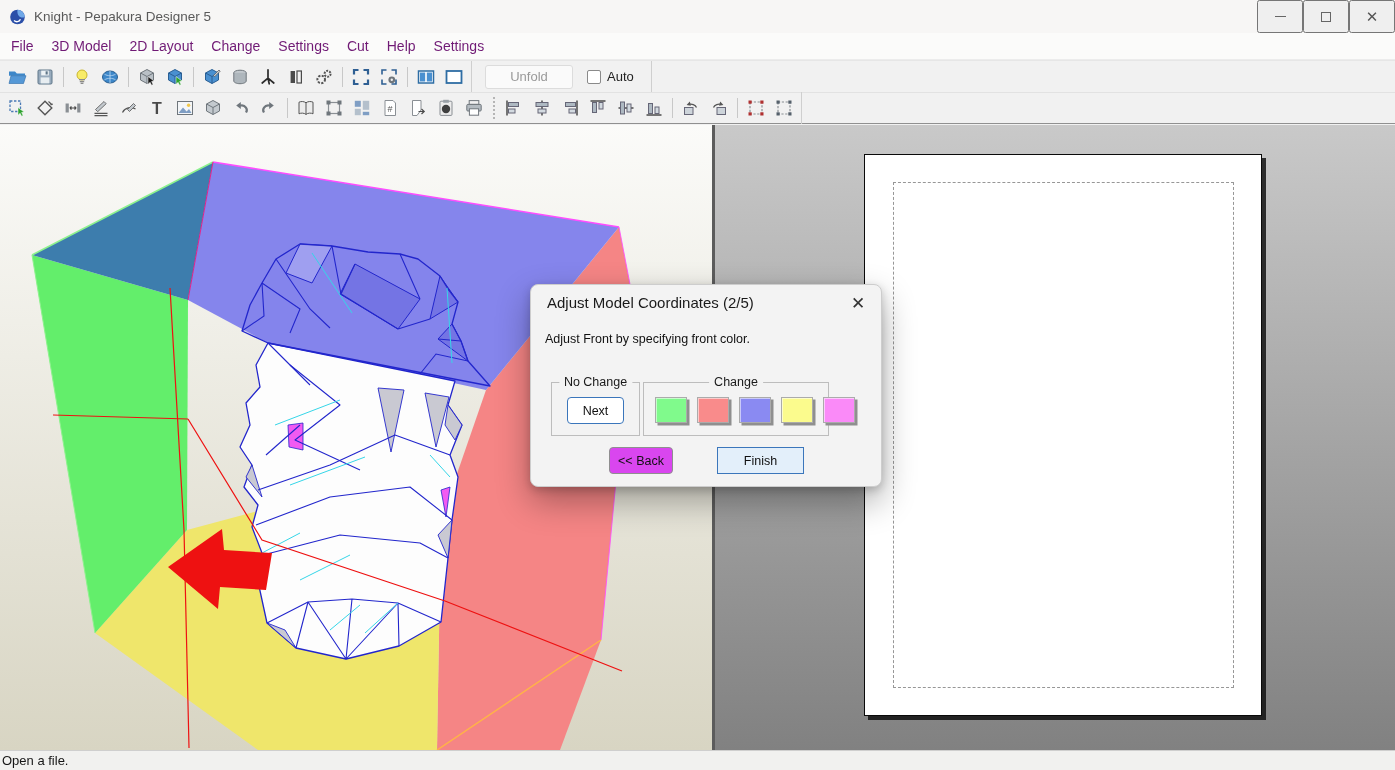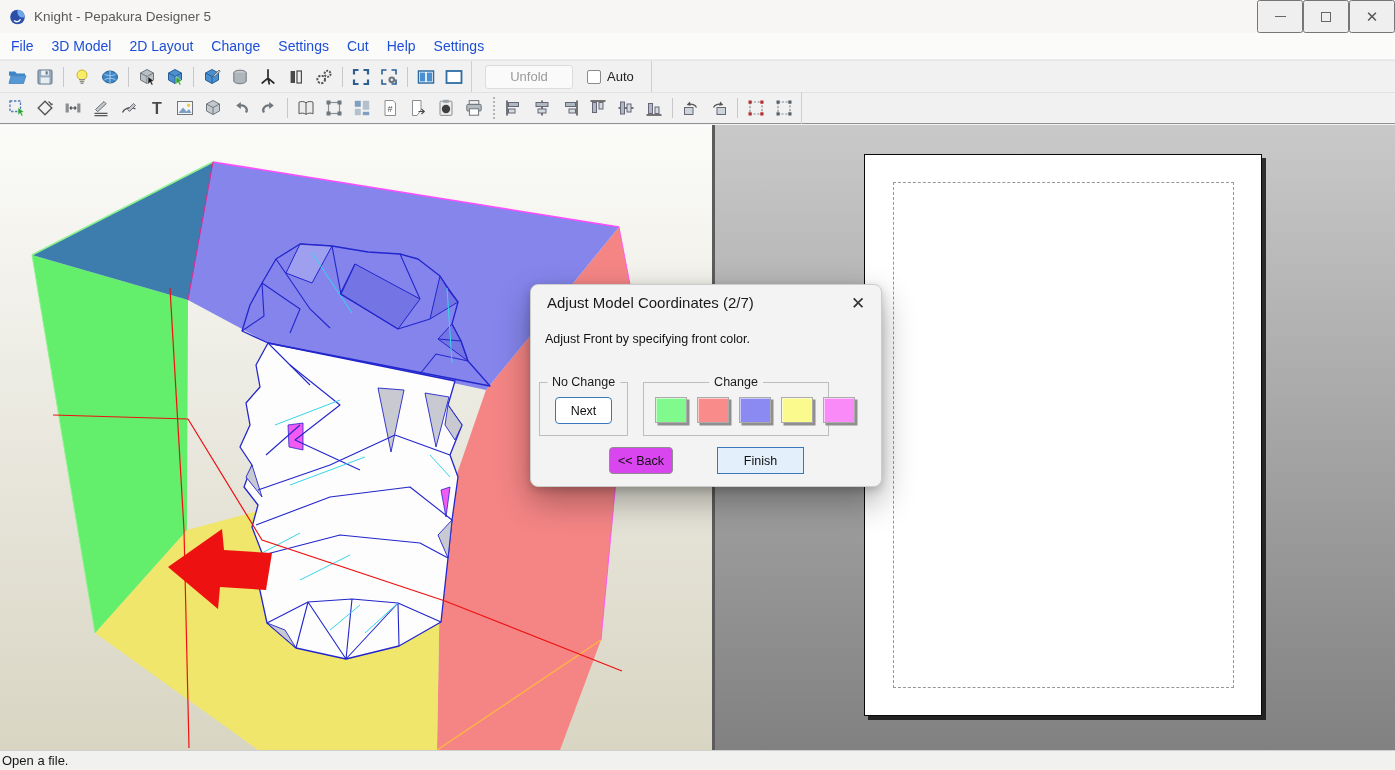--- a/index.html
+++ b/index.html
@@ -11,21 +11,21 @@
   .app-icon{margin-left:9px;width:17px;height:17px;flex:0 0 auto;}
   .win-title{margin-left:8px;font-size:13.5px;color:#5a5a5a;}
   .win-controls{position:absolute;right:0;top:0;height:33px;display:flex;}
   .win-btn{width:46px;height:33px;display:flex;align-items:center;justify-content:center;color:#555;}
   .glyph-min{width:11px;height:0;border-top:1.2px solid #666;display:block;}
   .glyph-max{width:10px;height:10px;border:1.2px solid #666;display:block;}
   .glyph-close{font-size:15px;color:#555;line-height:1;}
 
   
   .menubar{position:absolute;left:0;top:33px;width:100%;height:27px;background:#fbfbfa;display:flex;align-items:center;padding-left:2px;border-bottom:1px solid #ececec;}
-  .menu-item{padding:4px 9px;font-size:14px;color:#1d4ed8;}
+  .menu-item{padding:4px 9px;font-size:14px;color:#701a75;}
 
   
   .toolbar{position:absolute;left:0;width:100%;height:32px;background:#f1f1f1;display:flex;align-items:center;}
   .toolbar1{top:60px;border-top:1px solid #e6e6e6;}
   .toolbar2{top:92px;border-top:1px solid #e2e2e2;border-bottom:1px solid #909090;}
   .band{display:flex;align-items:center;height:32px;padding:0 3px;border-right:1px solid #cfcfcf;}
   .tbtn{width:26px;height:26px;display:flex;align-items:center;justify-content:center;background:transparent;border:none;padding:0;margin:0 1px;}
   .tsep{width:1px;height:20px;background:#c8c8c8;margin:0 4px;flex:0 0 auto;}
   .thandle{width:0;height:22px;border-left:2px dotted #b5b5b5;margin:0 5px;flex:0 0 auto;}
   .unfold-btn{margin-left:10px;width:88px;height:24px;background:#fafafa;border:1px solid #dcdcdc;border-radius:3px;font-size:13px;color:#9a9a9a;}
@@ -41,21 +41,21 @@
   .sheet-page{position:absolute;left:149px;top:29px;width:398px;height:562px;background:#fff;border:1.5px solid #0a0a0a;box-shadow:4px 4px 0 rgba(12,12,12,0.82);}
   .sheet-margin{position:absolute;left:28px;top:27px;width:341px;height:506px;border:1px dashed #979797;}
 
   
   .dialog{position:absolute;left:530px;top:284px;width:352px;height:203px;background:#f3f3f3;border:1px solid #cdcdcd;border-radius:8px;box-shadow:0 14px 34px rgba(0,0,0,0.33),0 3px 8px rgba(0,0,0,0.18);z-index:20;}
   .dialog-title{position:absolute;left:16px;top:9px;font-size:15px;color:#1a1a1a;}
   .dialog-close{position:absolute;right:10px;top:6px;width:26px;height:24px;border:none;background:transparent;font-size:17px;color:#333;line-height:1;}
   .dialog-message{position:absolute;left:14px;top:47px;font-size:12.5px;color:#111;}
   .gb{position:absolute;border:1px solid #bdbdbd;}
   .gb-label{position:absolute;top:-8px;left:50%;transform:translateX(-50%);background:#f3f3f3;padding:0 5px;font-size:12.5px;color:#1a1a1a;white-space:nowrap;}
-  .gb-nochange{left:8px;top:97px;width:89px;height:54px;}
+  .gb-nochange{left:20px;top:97px;width:89px;height:54px;}
   .gb-change{left:112px;top:97px;width:186px;height:54px;}
   .next-btn{position:absolute;left:15px;top:14px;width:57px;height:27px;background:#fff;border:1px solid var(--accent-blue);border-radius:4px;font-size:12.5px;color:#111;}
   .swatch-row{position:absolute;left:11px;top:14px;display:flex;gap:10px;}
   .swatch{width:32px;height:26px;border:1px solid #ababab;box-shadow:2.5px 2.5px 0 #8f8f8f,inset 1px 1px 0 rgba(255,255,255,0.55);padding:0;}
   .back-btn{position:absolute;left:78px;top:162px;width:64px;height:27px;background:#d946ef;border:1px solid #8f8f8f;border-radius:4px;font-size:12.5px;color:#111;}
   .finish-btn{position:absolute;left:186px;top:162px;width:87px;height:27px;background:#e3effa;border:1px solid var(--accent-blue);border-radius:0;font-size:12.5px;color:#111;}
 
   
   .statusbar{position:absolute;left:0;top:750px;width:100%;height:20px;background:#f1f1ef;border-top:1px solid #cfcfce;display:flex;align-items:center;}
   .status-text{font-size:13px;color:#161616;margin-left:2px;}
@@ -499,21 +499,21 @@
     <div class="splitter"></div>
 
     <div class="viewport-2d">
       <div class="sheet-page">
         <div class="sheet-margin"></div>
       </div>
     </div>
   </div>
 
   <div class="dialog">
-    <div class="dialog-title">Adjust Model Coordinates (2/7)</div>
+    <div class="dialog-title">Adjust Model Coordinates (2/5)</div>
     <button class="dialog-close"><span>✕</span></button>
     <div class="dialog-message">Adjust Front by specifying front color.</div>
 
     <div class="gb gb-nochange">
       <span class="gb-label">No Change</span>
       <button class="next-btn">Next</button>
     </div>
 
     <div class="gb gb-change">
       <span class="gb-label">Change</span>

